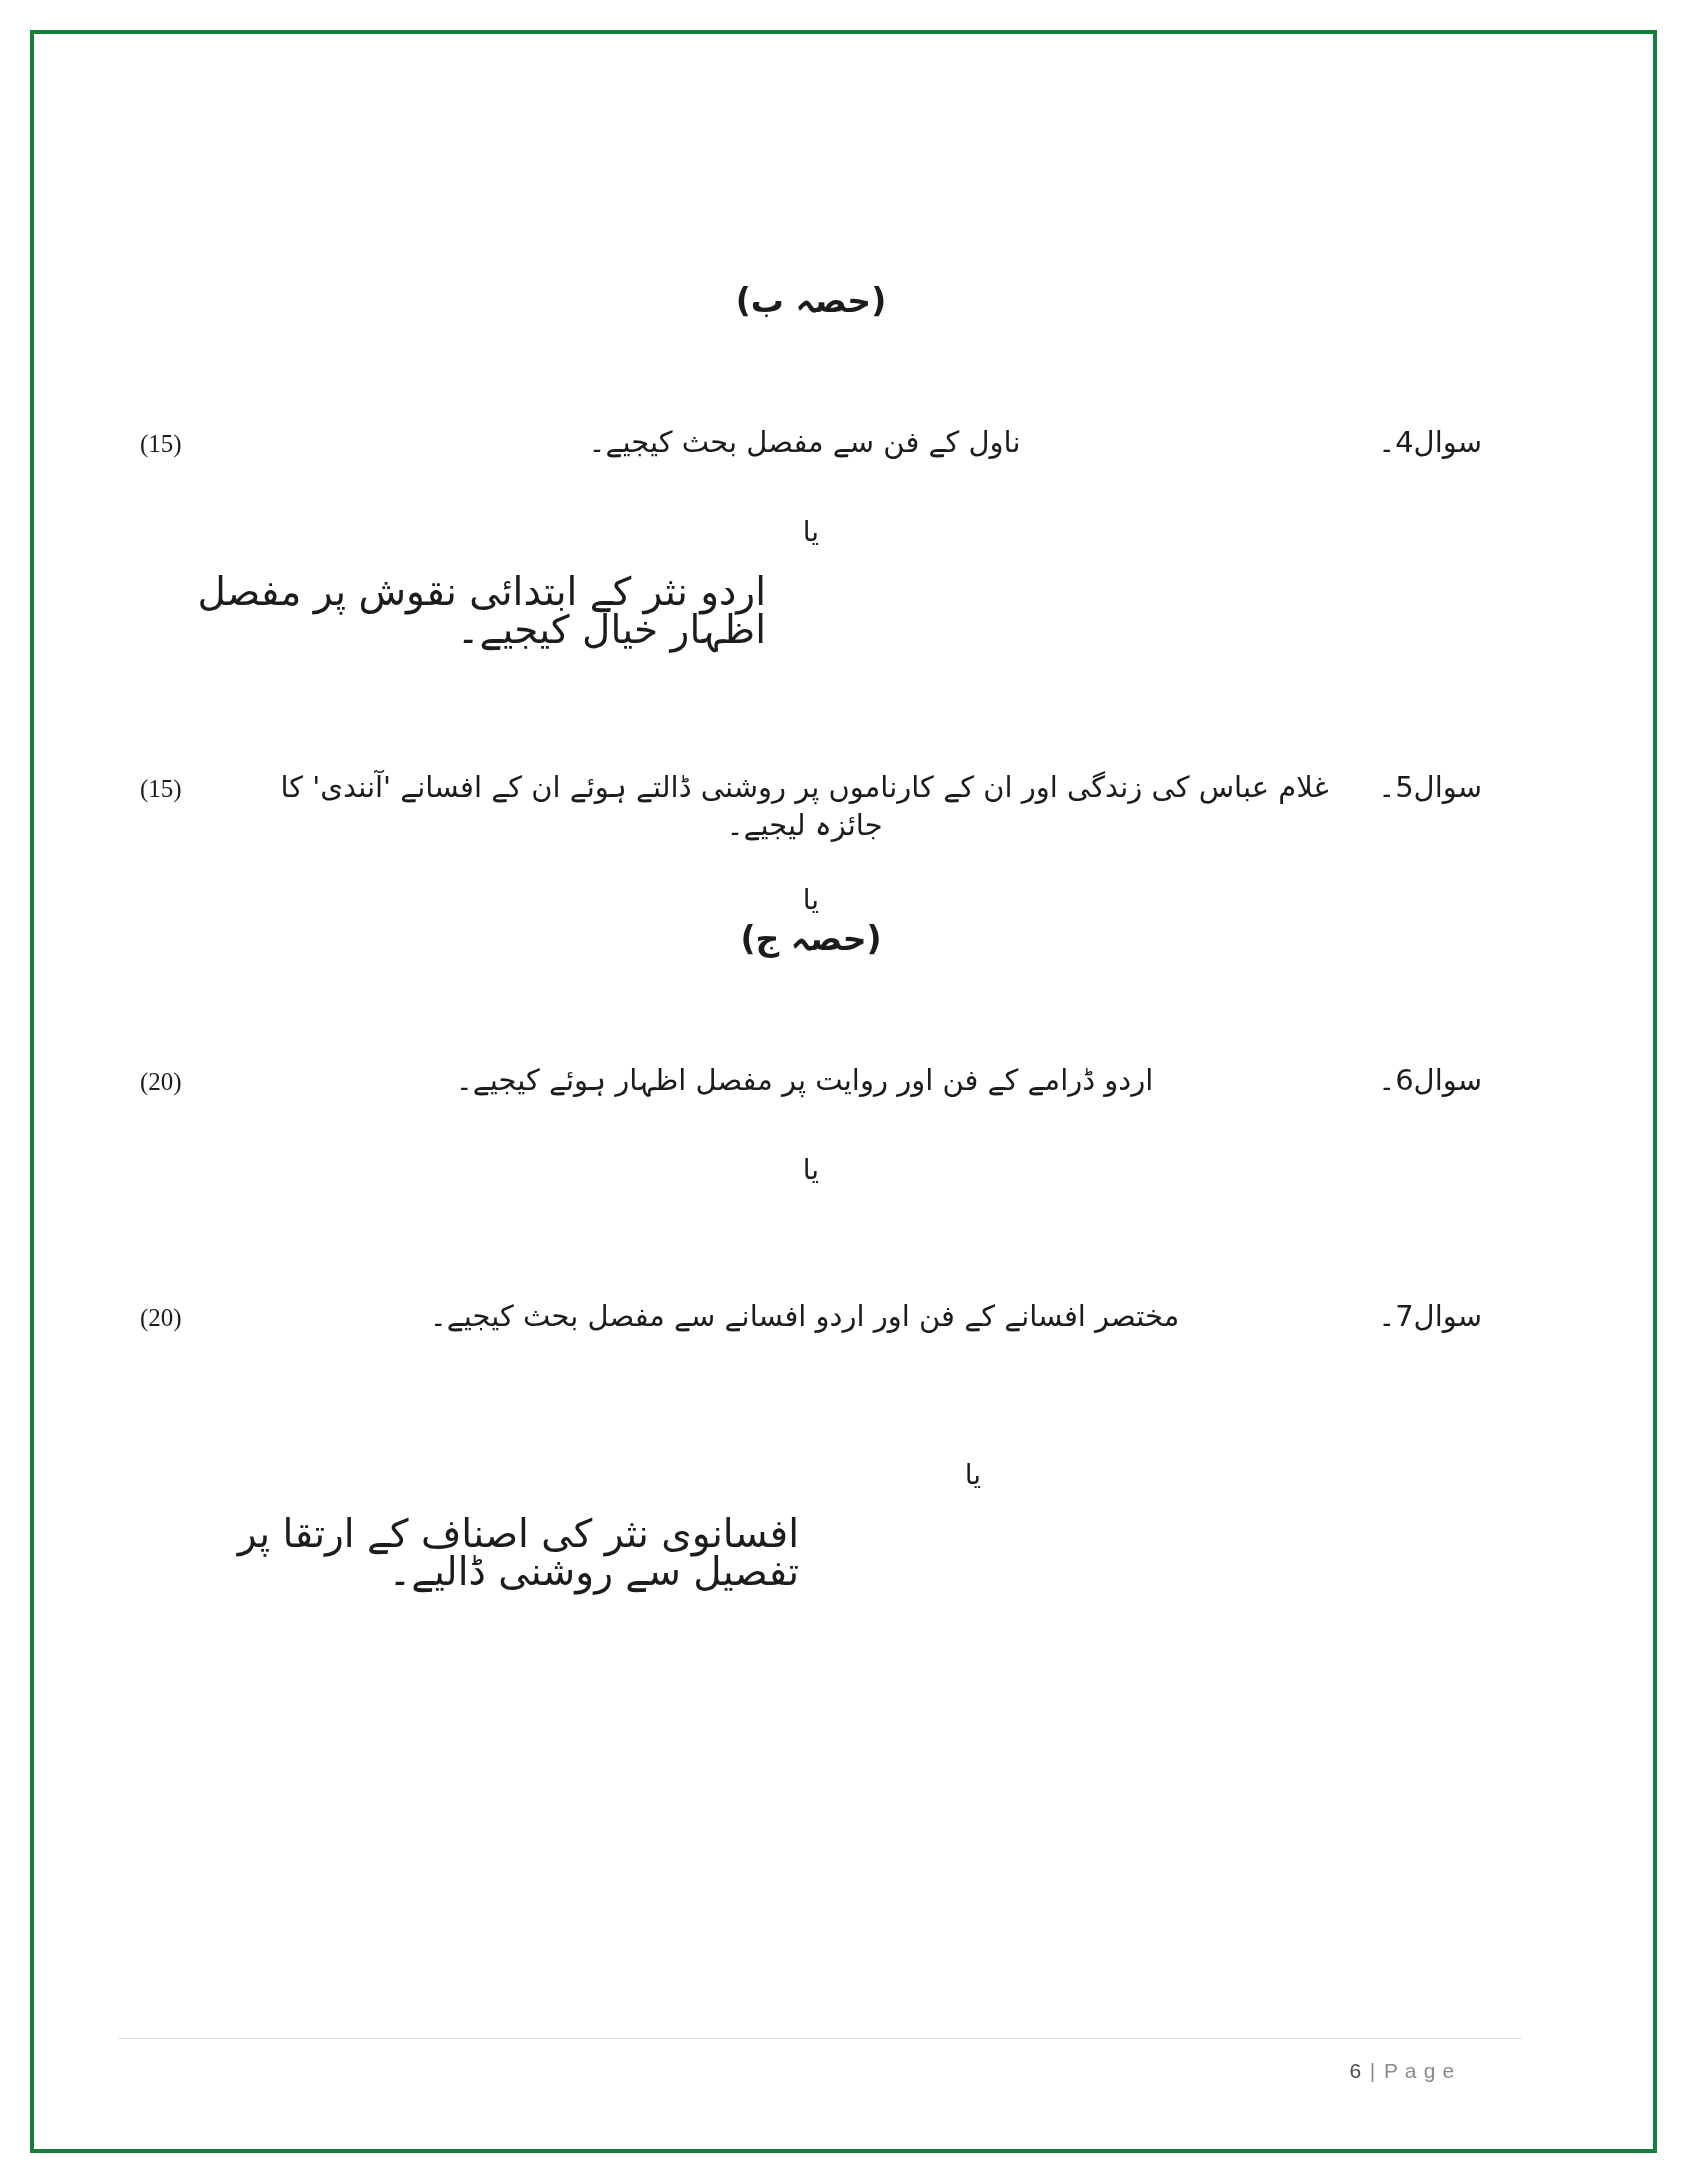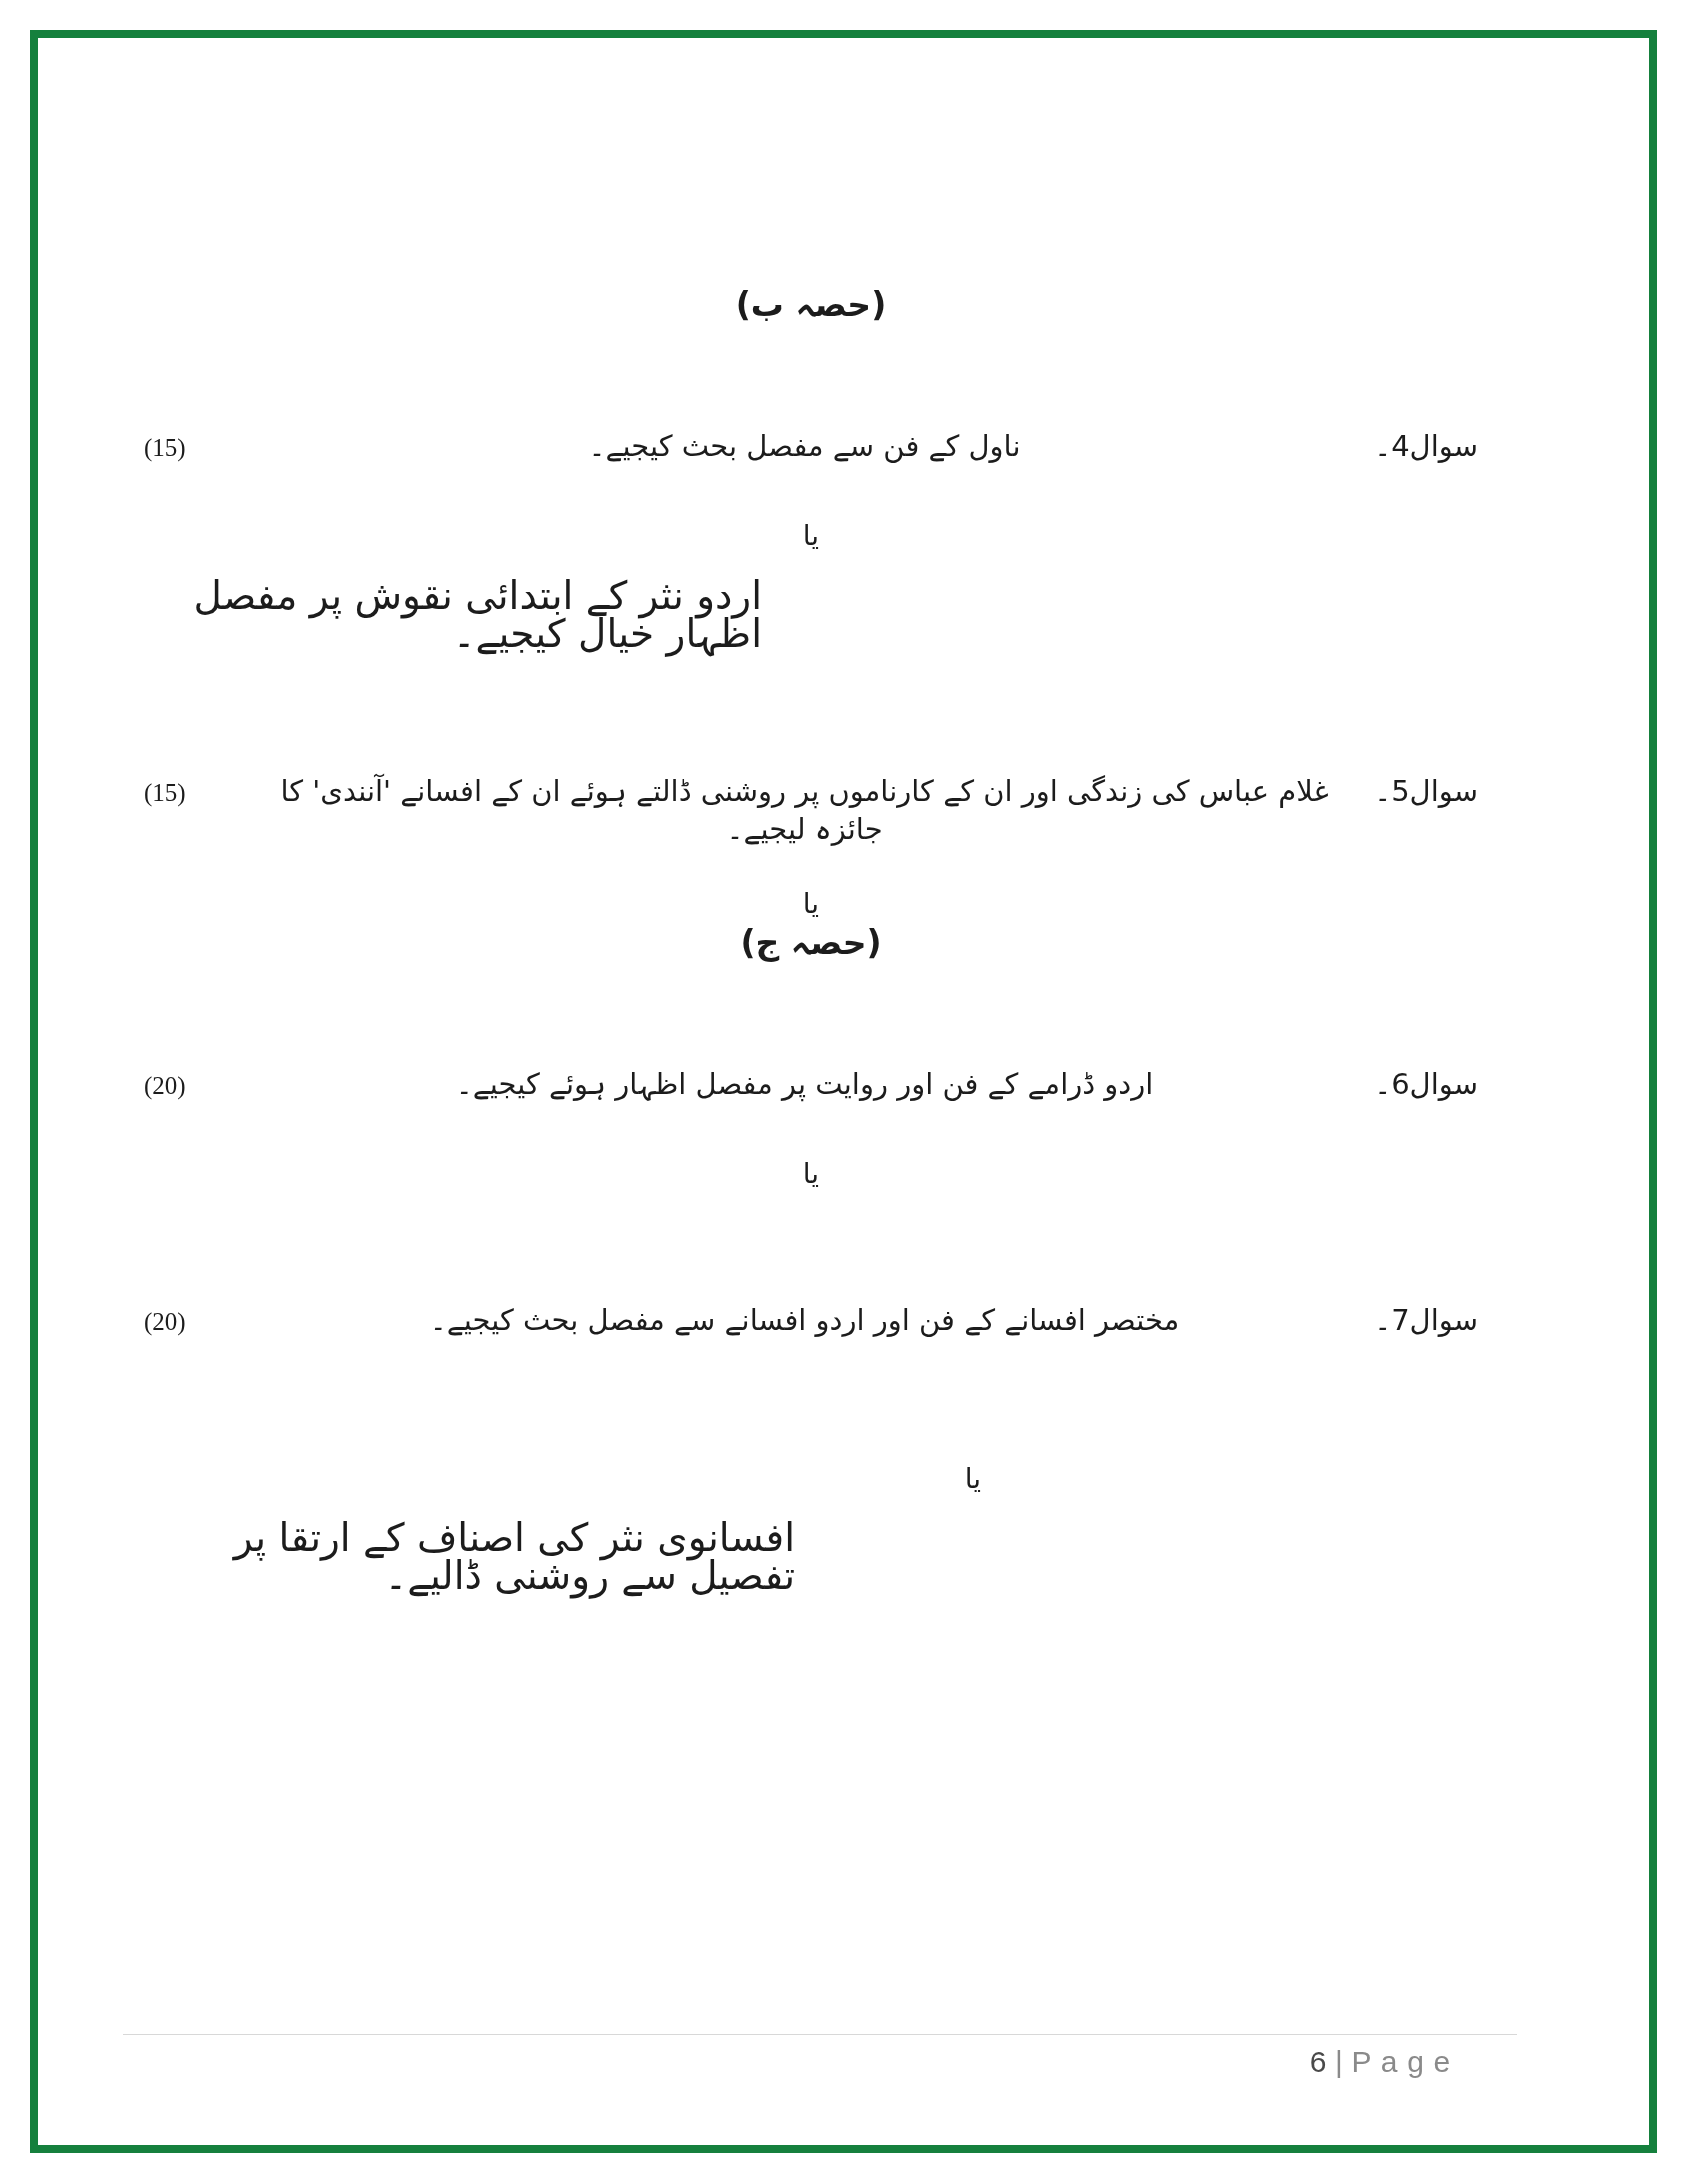--- a/index.html
+++ b/index.html
@@ -7,21 +7,21 @@
     width: 1687px;
     height: 2183px;
     background: #ffffff;
     position: relative;
     font-family: "DejaVu Sans", sans-serif;
     color: #1c1c1c;
   }
   .frame {
     position: absolute;
     top: 30px; left: 30px; right: 30px; bottom: 30px;
-    border: 8px solid #15803d;
+    border: 4px solid #15803d;
     background: #ffffff;
   }
   .content {
     position: absolute;
     inset: 0;
     padding: 0 171px 0 106px;
     direction: rtl;
   }
   .section-heading {
     text-align: center;
@@ -74,21 +74,21 @@
   .footer-rule {
     position: absolute;
     left: 85px; right: 132px; bottom: 110px;
     border-top: 1.3px solid #d8d8d8;
   }
   .footer-text {
     position: absolute;
     right: 198px; bottom: 66px;
     direction: ltr;
     font-family: "Liberation Sans", sans-serif;
-    font-size: 30px;
+    font-size: 21px;
     color: #8a8a8a;
     letter-spacing: 0.7px;
   }
   .footer-text .num { color: #4a4a4a; margin-right: 8px; }
   .footer-text .sep { margin-right: 8px; }
 </style>
 </head>
 <body>
 
 <div class="frame">

